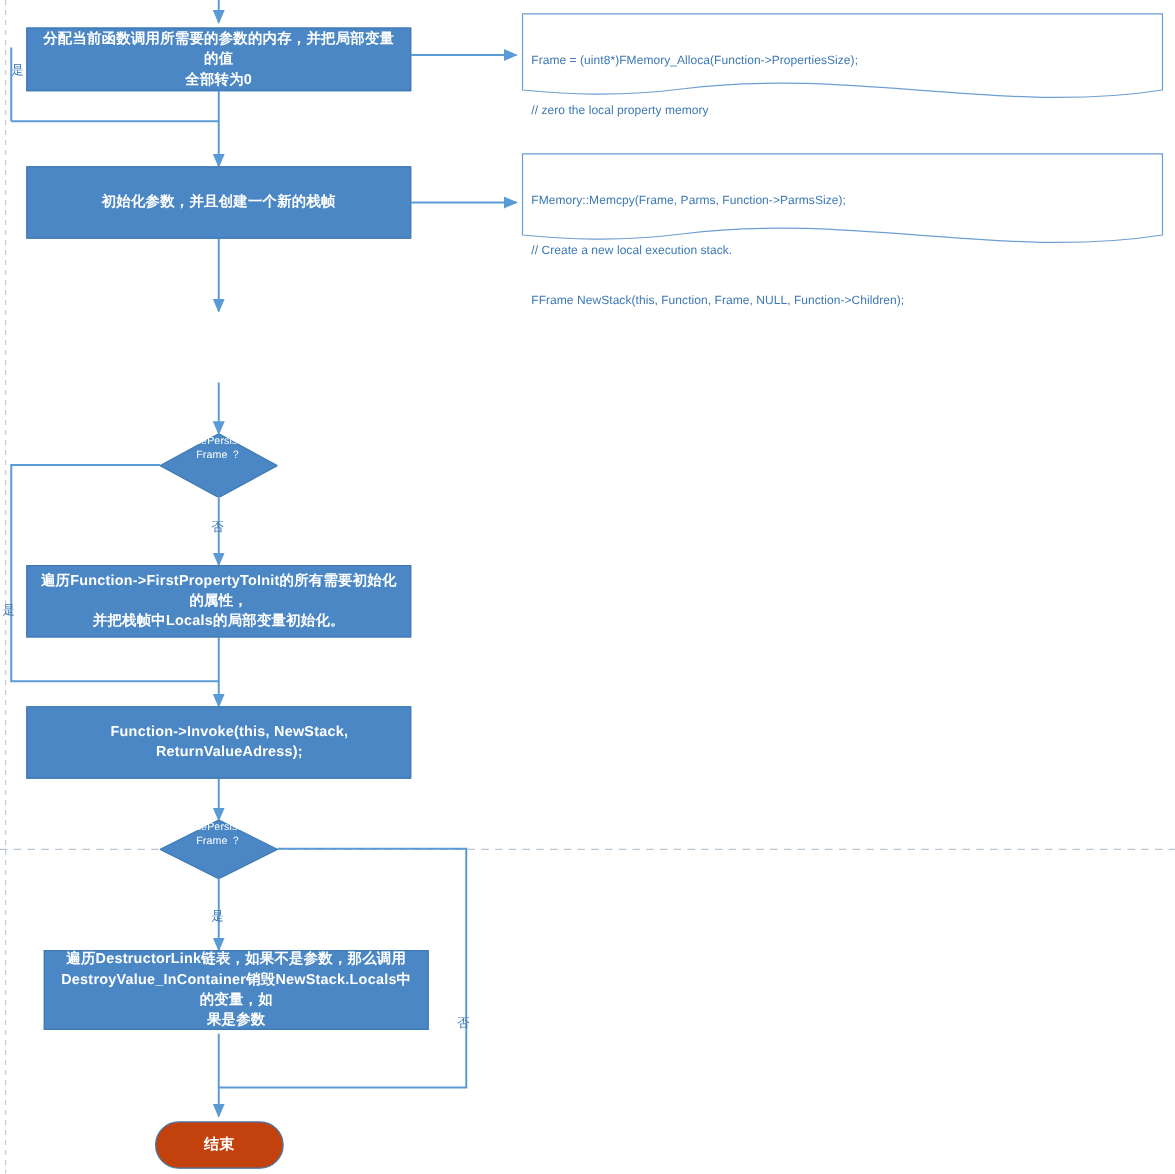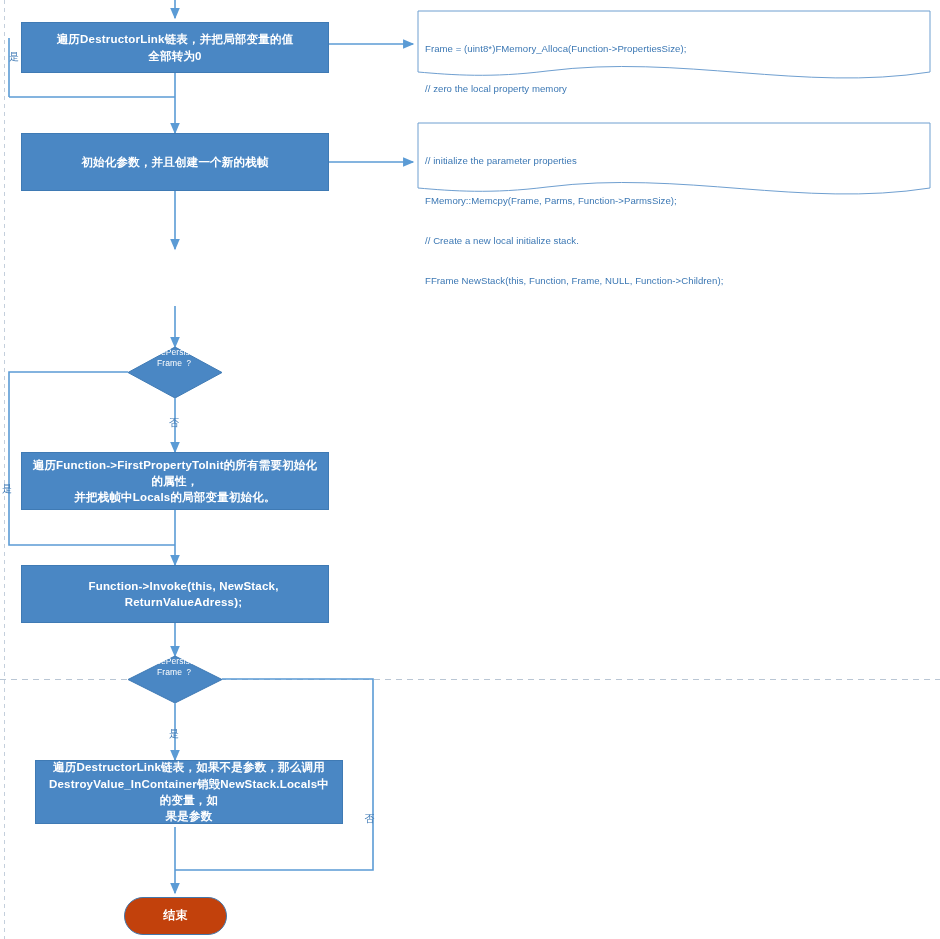--- a/index.html
+++ b/index.html
@@ -159,21 +159,21 @@
       <path d="M222,679 L373,679 L373,870 L175,870"></path>
 
       <path d="M329,44 L413,44" marker-end="url(#arw)"></path>
 
       <path d="M329,162 L413,162" marker-end="url(#arw)"></path>
     </g>
   </svg>
 
   <div class="node process" style="left:21px; top:22px; width:308px; height:51px;">
     <div>
-      <span class="txt">遍历DestructorLink链表，并把局部变量的值</span>
+      <span class="txt">分配当前函数调用所需要的参数的内存，并把局部变量的值</span>
       <span class="txt">全部转为0</span>
     </div>
   </div>
 
   <div class="node process" style="left:21px; top:133px; width:308px; height:58px;">
     <div>
       <span class="txt">初始化参数，并且创建一个新的栈帧</span>
     </div>
   </div>
 
@@ -225,23 +225,22 @@
       <span class="ln">Frame = (uint8*)FMemory_Alloca(Function-&gt;PropertiesSize);</span>
       <span class="ln">// zero the local property memory</span>
     </div>
   </div>
 
   <div class="note" style="left:417px; top:122px; width:514px; height:78px;">
     <svg class="noteshape" viewBox="0 0 514 78" preserveAspectRatio="none" xmlns="http://www.w3.org/2000/svg">
       <path d="M1,1 L513,1 L513,66 C 385,86 265,48 130,65 C 75,72 35,69 1,66 Z" fill="#ffffff" stroke="#6f9fd0" stroke-width="1"></path>
     </svg>
     <div class="code">
-      <span class="ln">// initialize the parameter properties</span>
       <span class="ln">FMemory::Memcpy(Frame, Parms, Function-&gt;ParmsSize);</span>
-      <span class="ln">// Create a new local initialize stack.</span>
+      <span class="ln">// Create a new local execution stack.</span>
       <span class="ln">FFrame NewStack(this, Function, Frame, NULL, Function-&gt;Children);</span>
     </div>
   </div>
 
   <span class="edge-label" style="left:9px; top:52px;">是</span>
 
   <span class="edge-label" style="left:169px; top:418px;">否</span>
 
   <span class="edge-label" style="left:2px; top:484px;">是</span>
 

